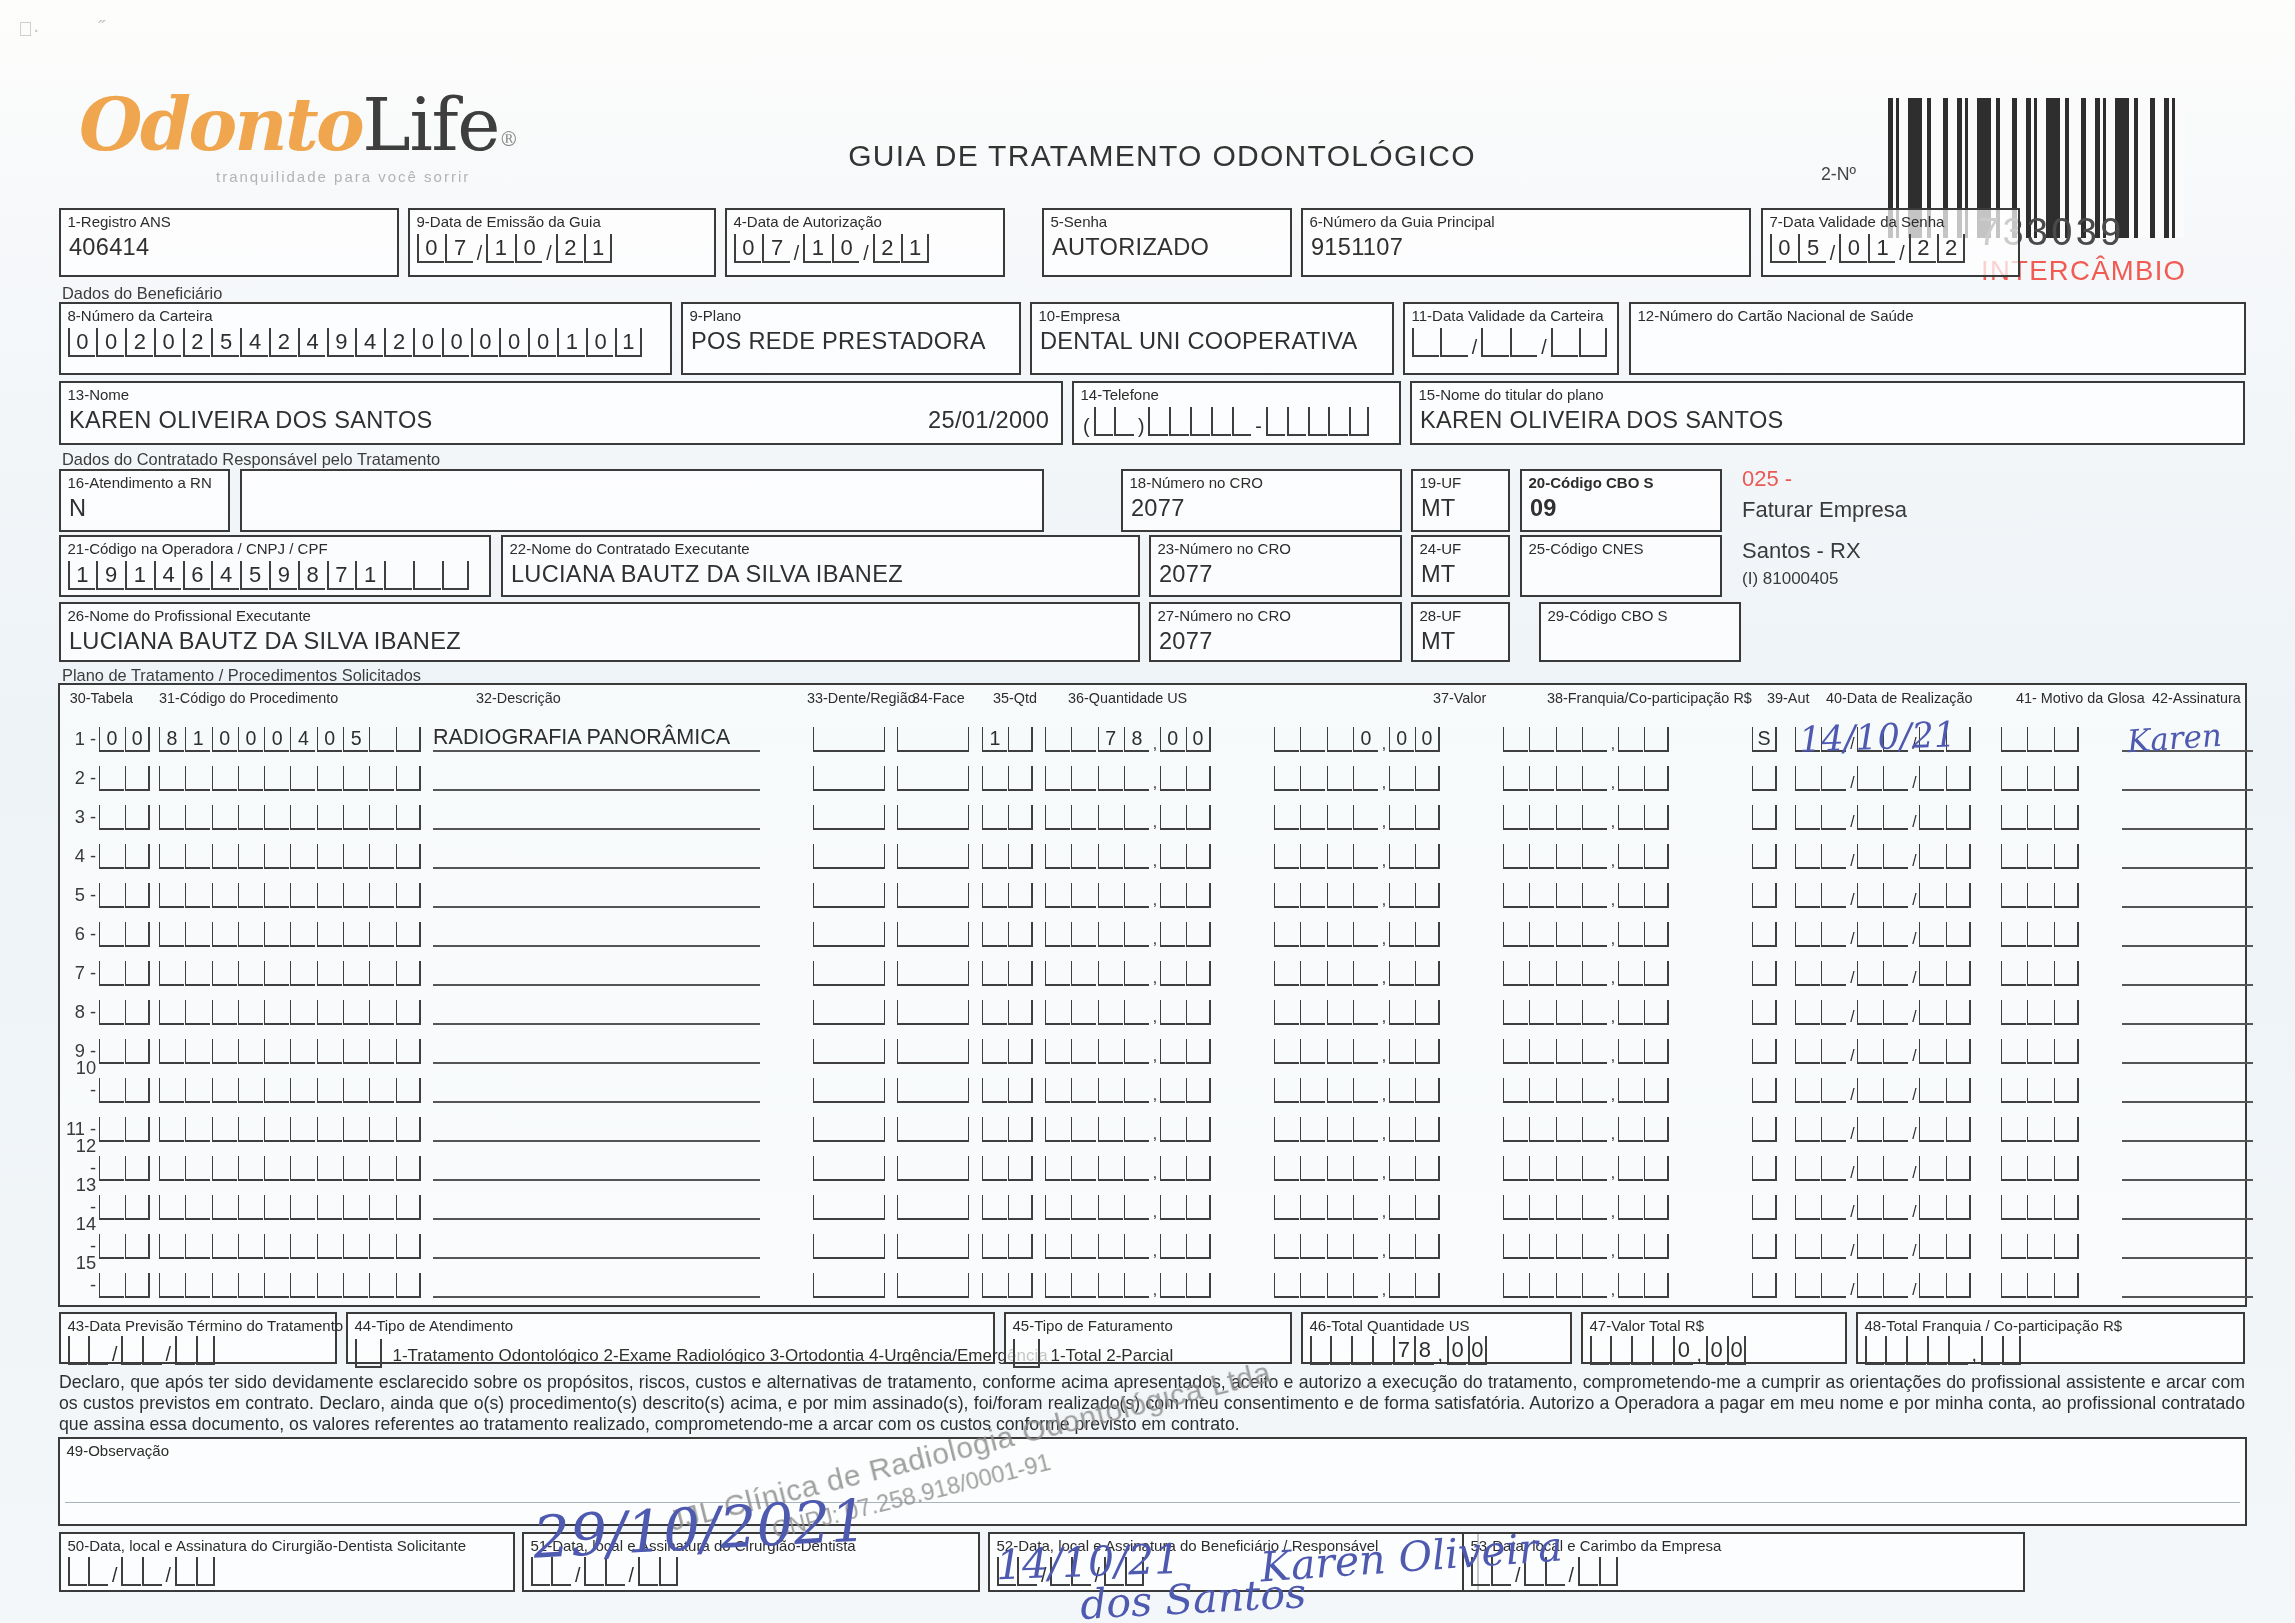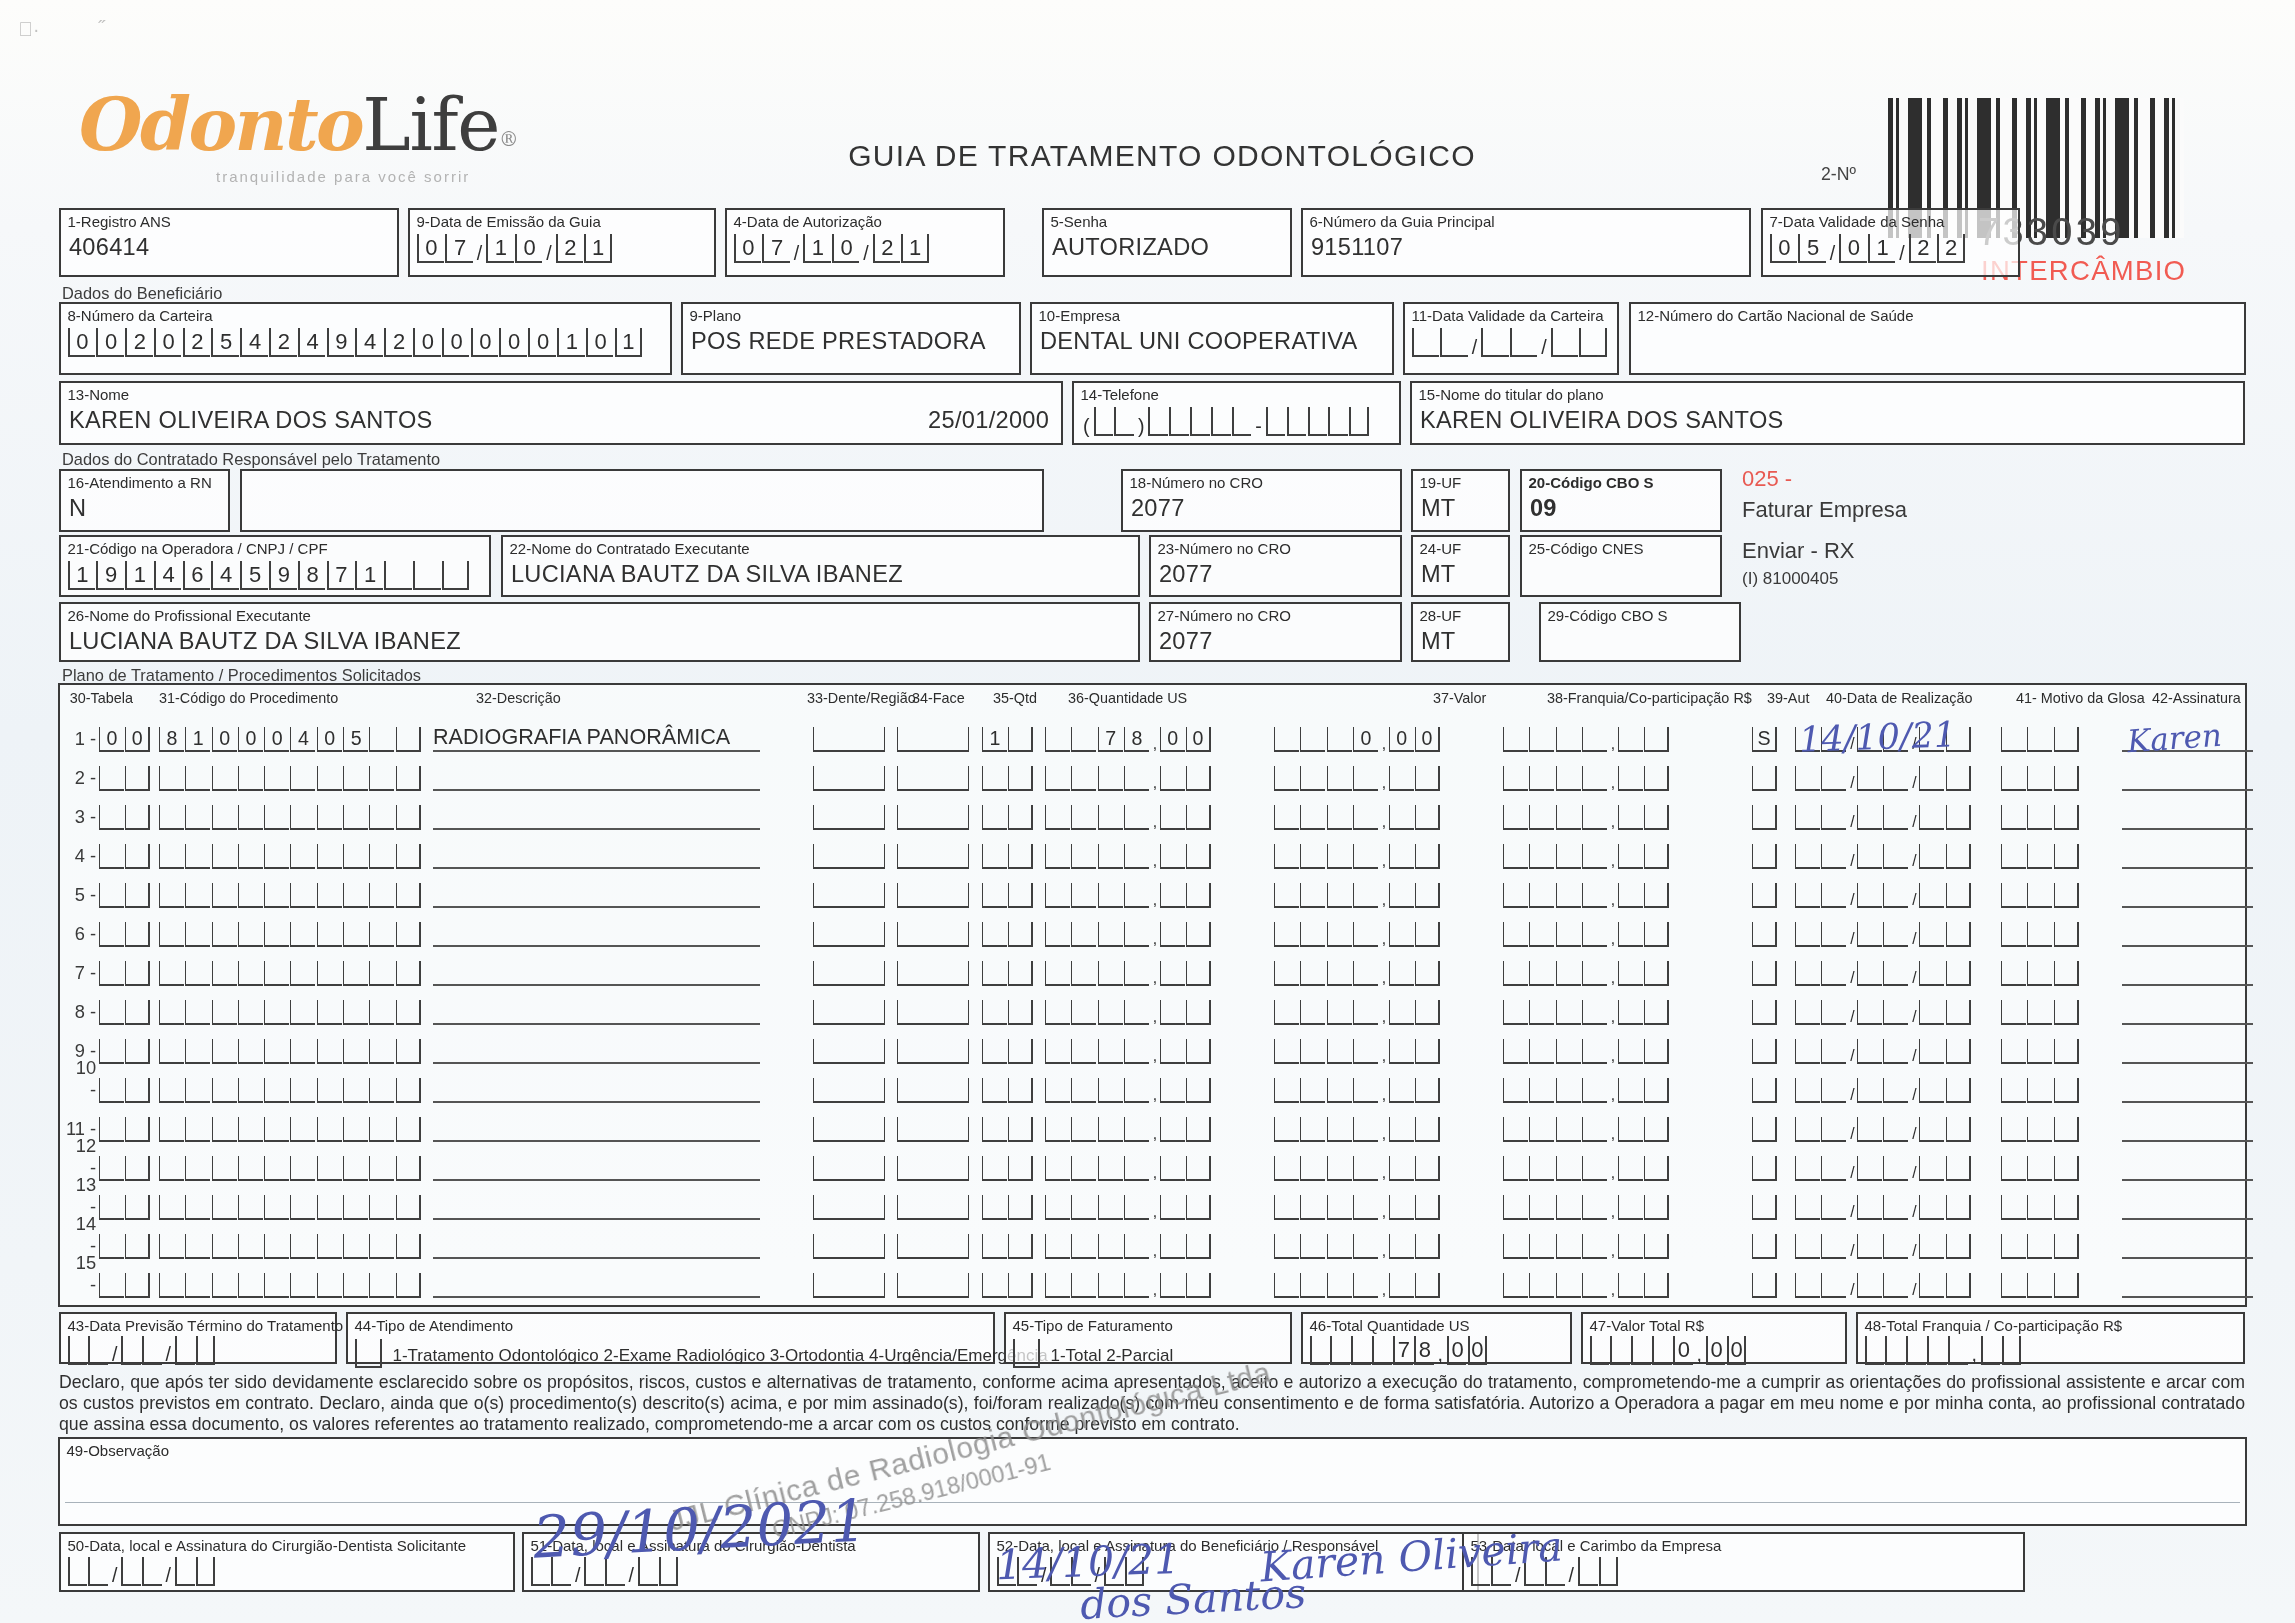--- a/index.html
+++ b/index.html
@@ -263,21 +263,21 @@
     <div class="val">MT</div>
   </div>
   <div class="fbox" style="left:1520px;top:469px;width:202px;height:63px;font-weight:bold;">
     <div class="lbl">20-Código CBO S</div>
     <div class="val">09</div>
   </div>
 
   <div class="abs" style="left:1742px;top:466px;">
     <div class="ann-code">025 -</div>
     <div class="ann-line" style="margin-top:5.2px;">Faturar Empresa</div>
-    <div class="ann-line" style="margin-top:14.4px;">Enviar - RX</div>
+    <div class="ann-line" style="margin-top:14.4px;">Santos - RX</div>
     <div class="ann-small" style="margin-top:5.2px;">(I) 81000405</div>
   </div>
 
   <div class="fbox" style="left:59px;top:535px;width:432px;height:62px;">
     <div class="lbl">21-Código na Operadora / CNPJ / CPF</div>
     <div class="combwrap">
         <div class="comb">
           <span class="cell">1</span>
           <span class="cell">9</span>
           <span class="cell">1</span>

